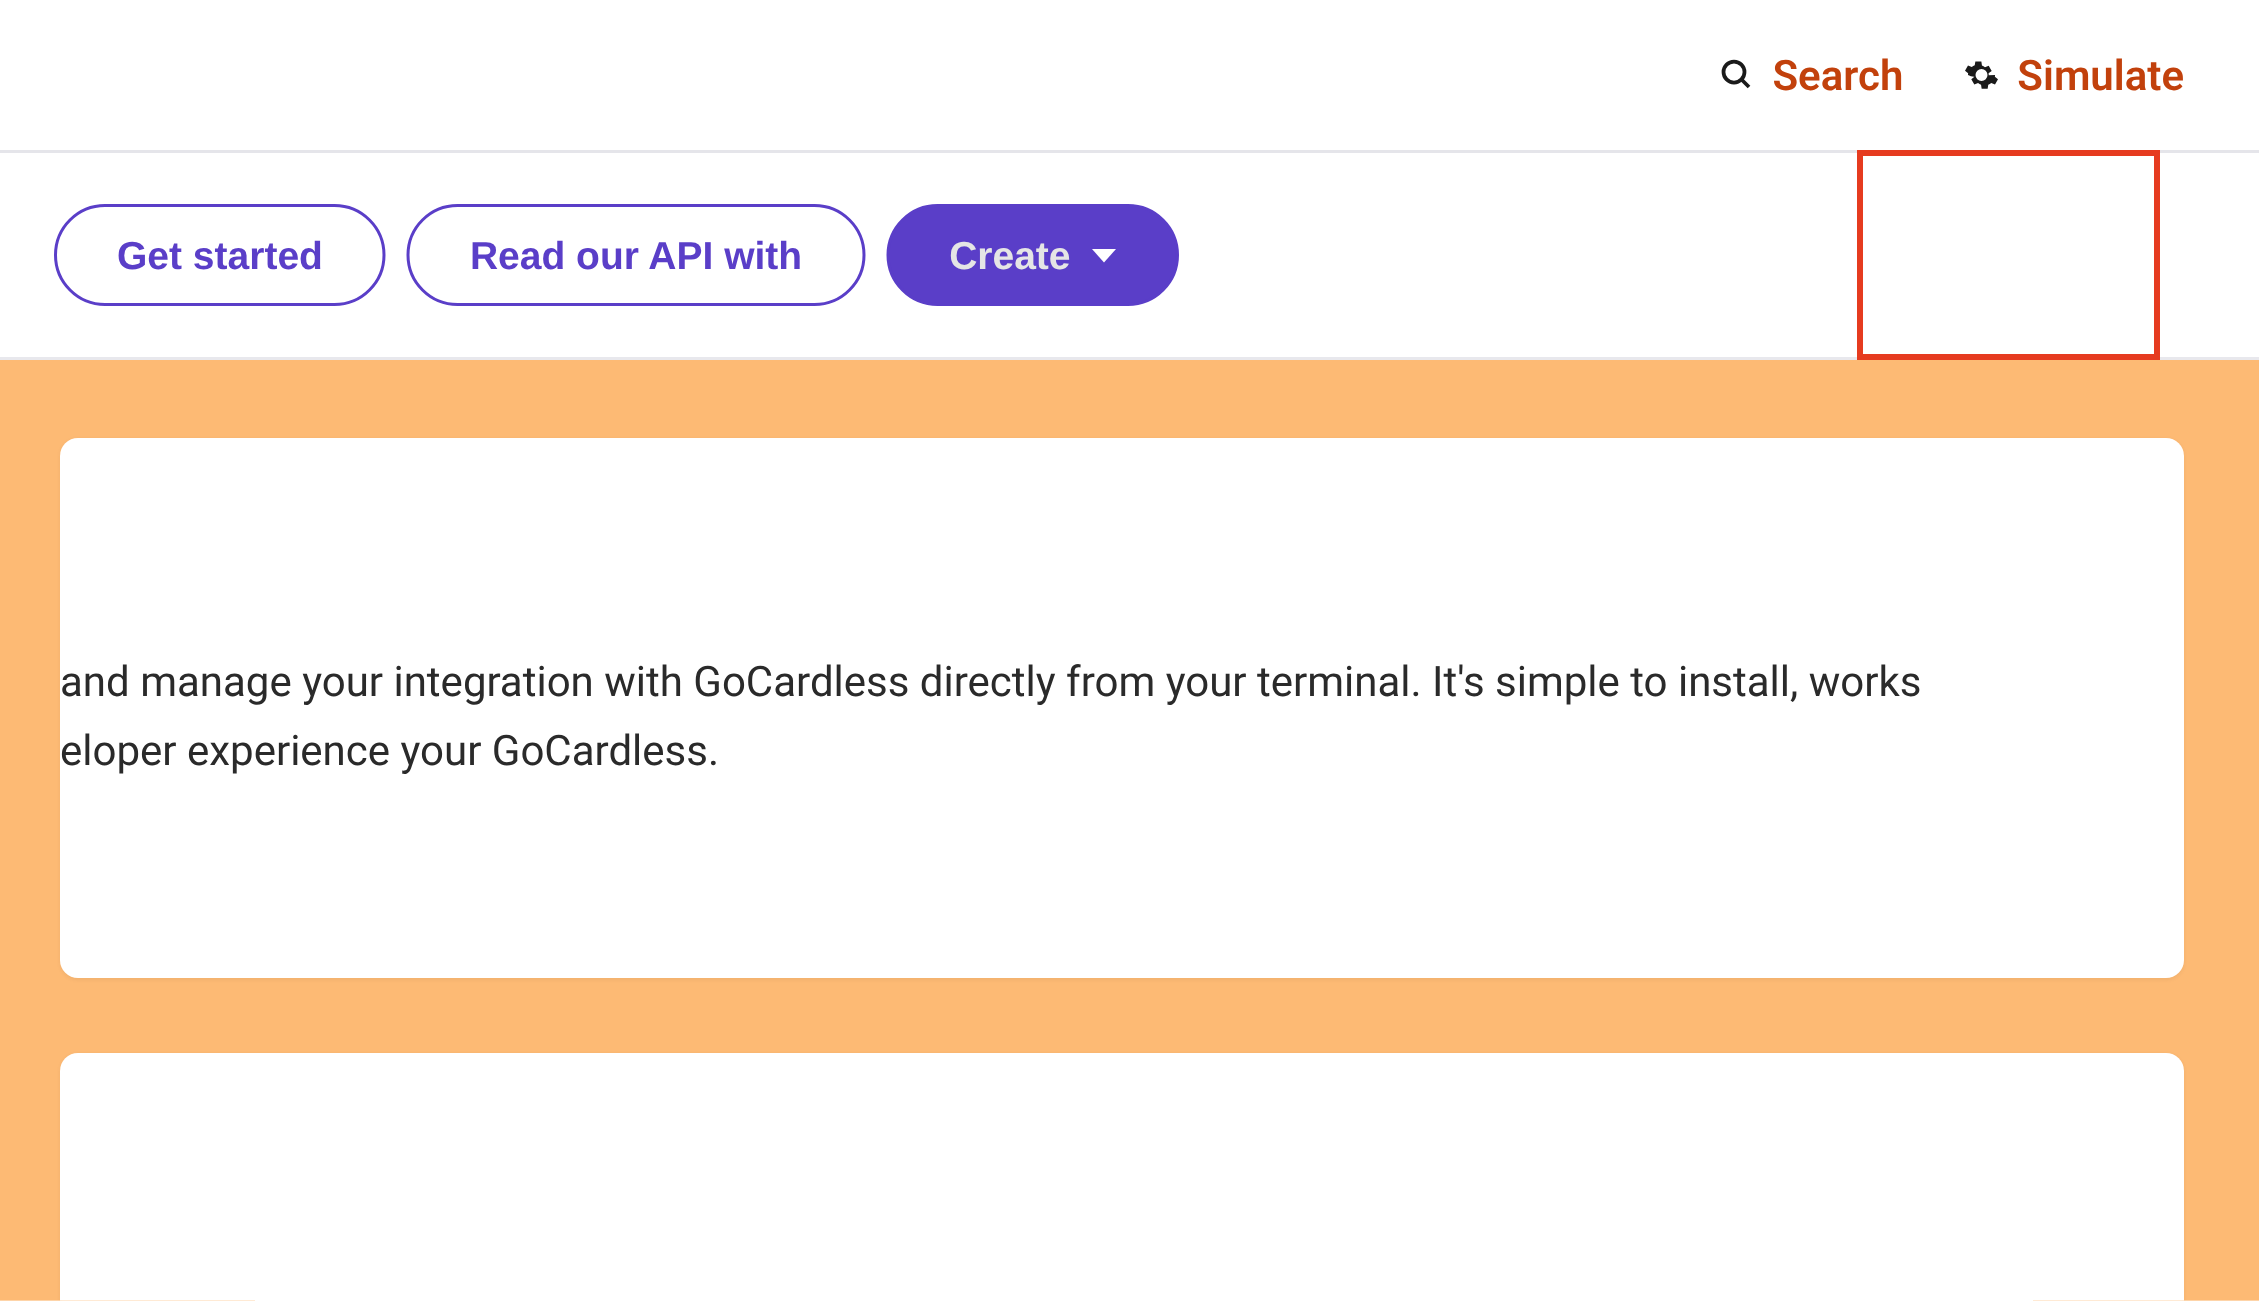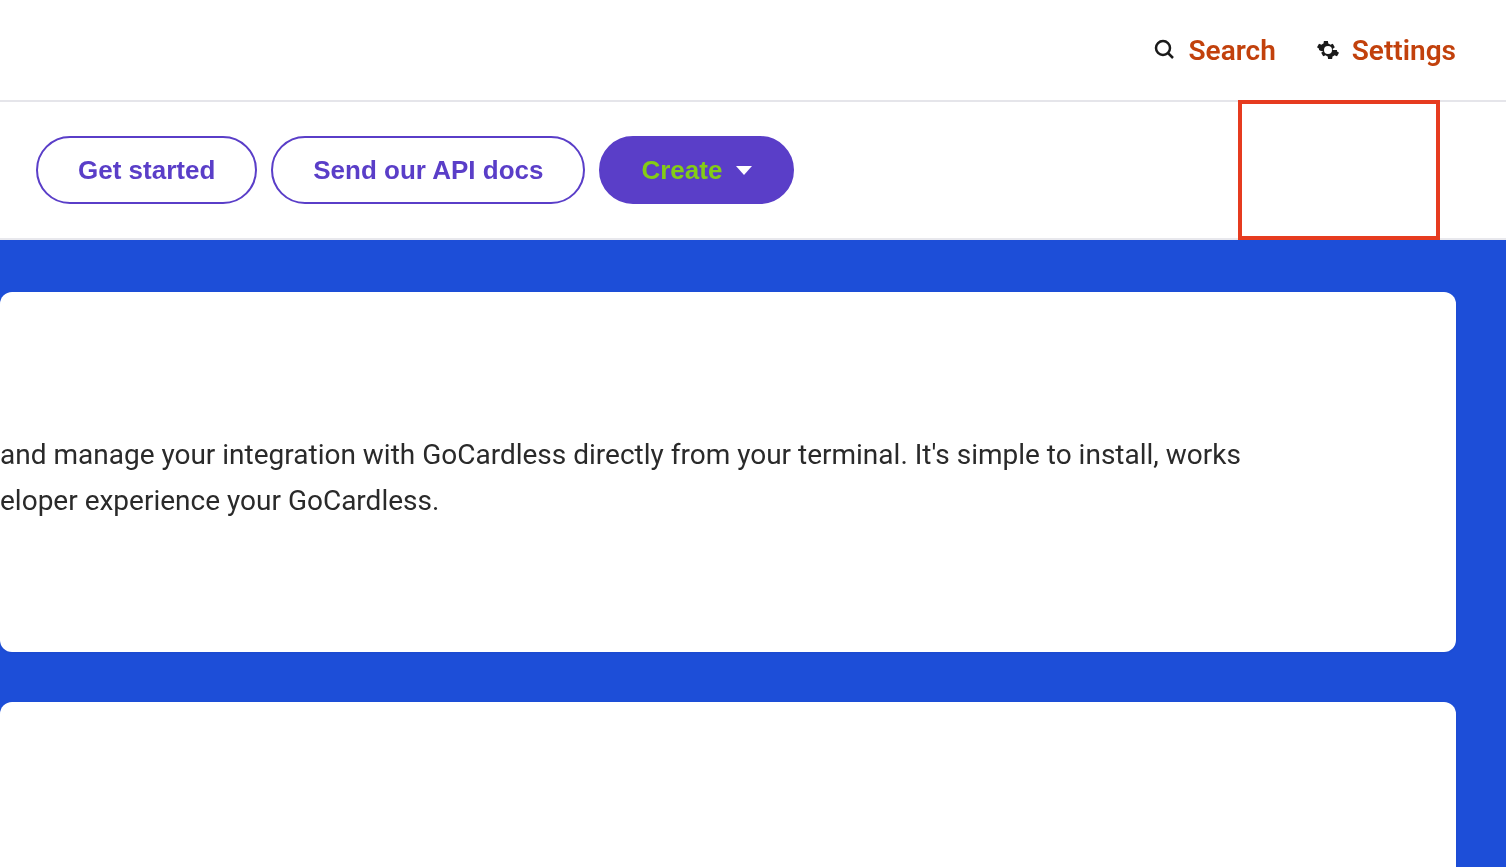--- a/index.html
+++ b/index.html
@@ -55,44 +55,45 @@
       border: 2px solid #5a3ec8;
       background: #ffffff;
       color: #5a3ec8;
       font-size: 26px;
       font-weight: 600;
       cursor: pointer;
       white-space: nowrap;
     }
     .pill-button.primary {
       background: #5a3ec8;
-      color: #84cc16;
+      color: #e5e5e5;
       border: 2px solid #5a3ec8;
       gap: 14px;
     }
     .pill-button.primary .caret {
       width: 0;
       height: 0;
       border-left: 8px solid transparent;
       border-right: 8px solid transparent;
       border-top: 9px solid #ffffff;
     }
     .highlight-box {
       position: absolute;
       border: 4px solid #e63b1f;
       pointer-events: none;
       top: 100px;
       left: 1238px;
       width: 202px;
       height: 140px;
     }
     .content-area {
-      background: #1d4ed8;
+      background: #fdba74;
       height: calc(867px - 102px - 138px);
       padding-top: 52px;
+      padding-left: 40px;
     }
     .card {
       background: #ffffff;
       border-radius: 12px;
       margin-right: 50px;
       margin-bottom: 50px;
       padding: 0;
       box-shadow: 0 1px 3px rgba(0,0,0,0.05);
     }
     .card-1 {
@@ -118,30 +119,30 @@
     <svg viewBox="0 0 24 24" fill="none" stroke="#1a1a1a" stroke-width="2.5">
       <circle cx="10" cy="10" r="7"></circle>
       <line x1="20" y1="20" x2="15" y2="15"></line>
     </svg>
     <span>Search</span>
   </div>
   <div class="top-bar-item">
     <svg viewBox="0 0 24 24" fill="#1a1a1a">
       <path d="M12 8a4 4 0 100 8 4 4 0 000-8zm9 4a7.5 7.5 0 01-.1 1.2l2.1 1.6-2 3.5-2.5-1a7.5 7.5 0 01-2 1.2l-.4 2.6h-4l-.4-2.6a7.5 7.5 0 01-2-1.2l-2.5 1-2-3.5 2.1-1.6A7.5 7.5 0 013 12c0-.4 0-.8.1-1.2L1 9.2l2-3.5 2.5 1a7.5 7.5 0 012-1.2L7.9 3h4l.4 2.6a7.5 7.5 0 012 1.2l2.5-1 2 3.5-2.1 1.6c.1.4.1.8.1 1.2z"></path>
     </svg>
-    <span>Settings</span>
+    <span>Simulate</span>
   </div>
 </div>
 
 <div class="action-bar">
   <button class="pill-button">
     <span>Get started</span>
   </button>
   <button class="pill-button">
-    <span>Send our API docs</span>
+    <span>Read our API with</span>
   </button>
   <button class="pill-button primary">
     <span>Create</span>
     <span class="caret"></span>
   </button>
 </div>
 
 <div class="highlight-box"></div>
 
 <div class="content-area">

